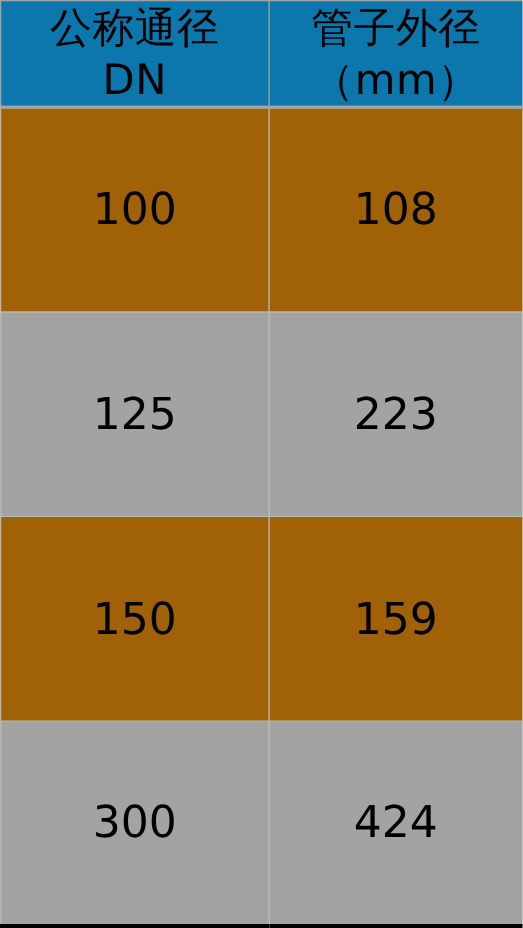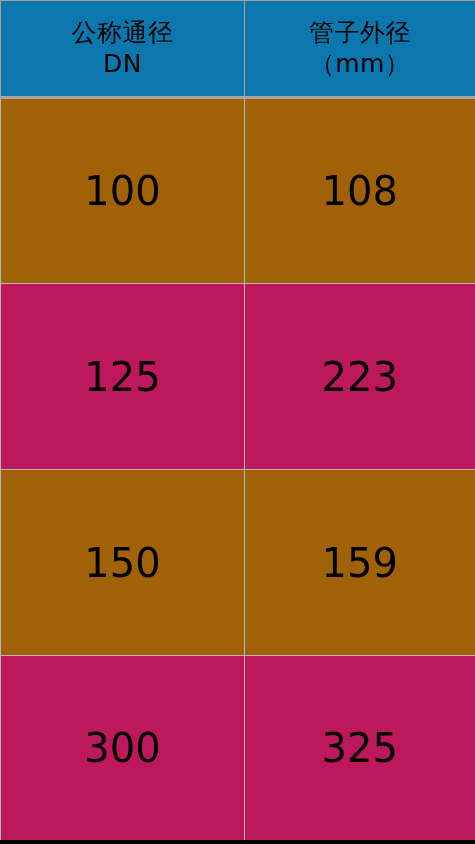--- a/index.html
+++ b/index.html
@@ -39,21 +39,21 @@
   }
 
   
   thead tr {
     height: 97px;
   }
 
   thead th {
     background: #0c77ad;
     color: #000000;
-    font-size: 25px;
+    font-size: 38px;
     line-height: 1.23;
     letter-spacing: 0.5px;
     border: 1px solid #a49f9a;
     border-bottom: 3px solid #a8a5a0;
     padding: 0 4px;
   }
 
   thead th .hdr-line-1 {
     display: block;
     white-space: nowrap;
@@ -70,21 +70,21 @@
   }
 
   tbody td {
     font-size: 40px;
     line-height: 1;
     border: 1px solid #b7b7b7;
     background: #a16207;
   }
 
   tbody tr.row-alt td {
-    background: #be185d;
+    background: #a3a3a3;
   }
 
   
   tbody tr:last-child td {
     border-bottom: 4px solid #000000;
   }
   tbody td:last-child {
     border-right: 2px solid #b0b0b0;
     margin-left: 24px;
   }
@@ -119,16 +119,16 @@
     <tr class="row-alt">
       <td>125</td>
       <td>223</td>
     </tr>
     <tr>
       <td>150</td>
       <td>159</td>
     </tr>
     <tr class="row-alt">
       <td>300</td>
-      <td>325</td>
+      <td>424</td>
     </tr>
   </tbody>
 </table>
 
 </body></html>

